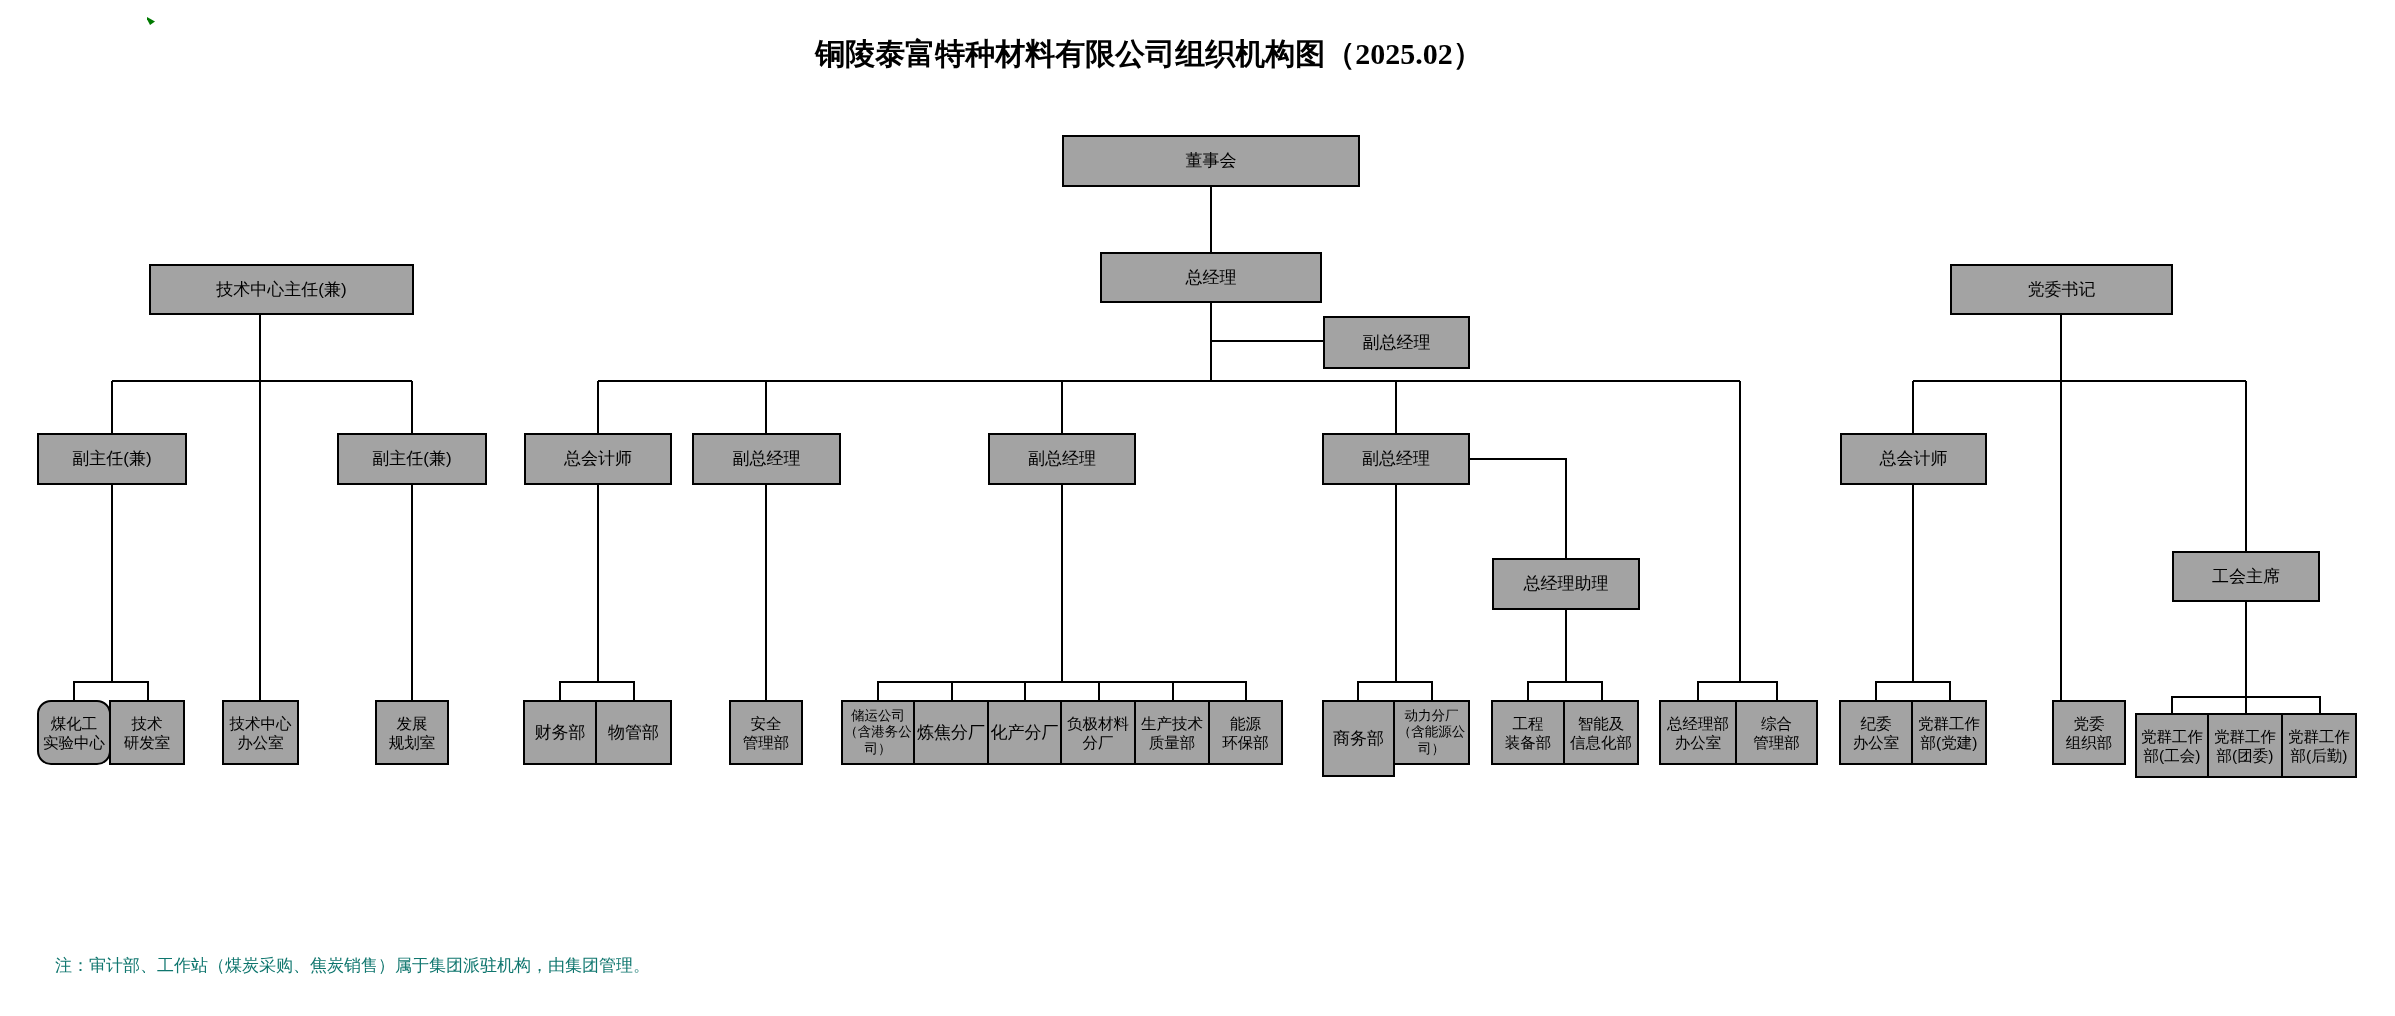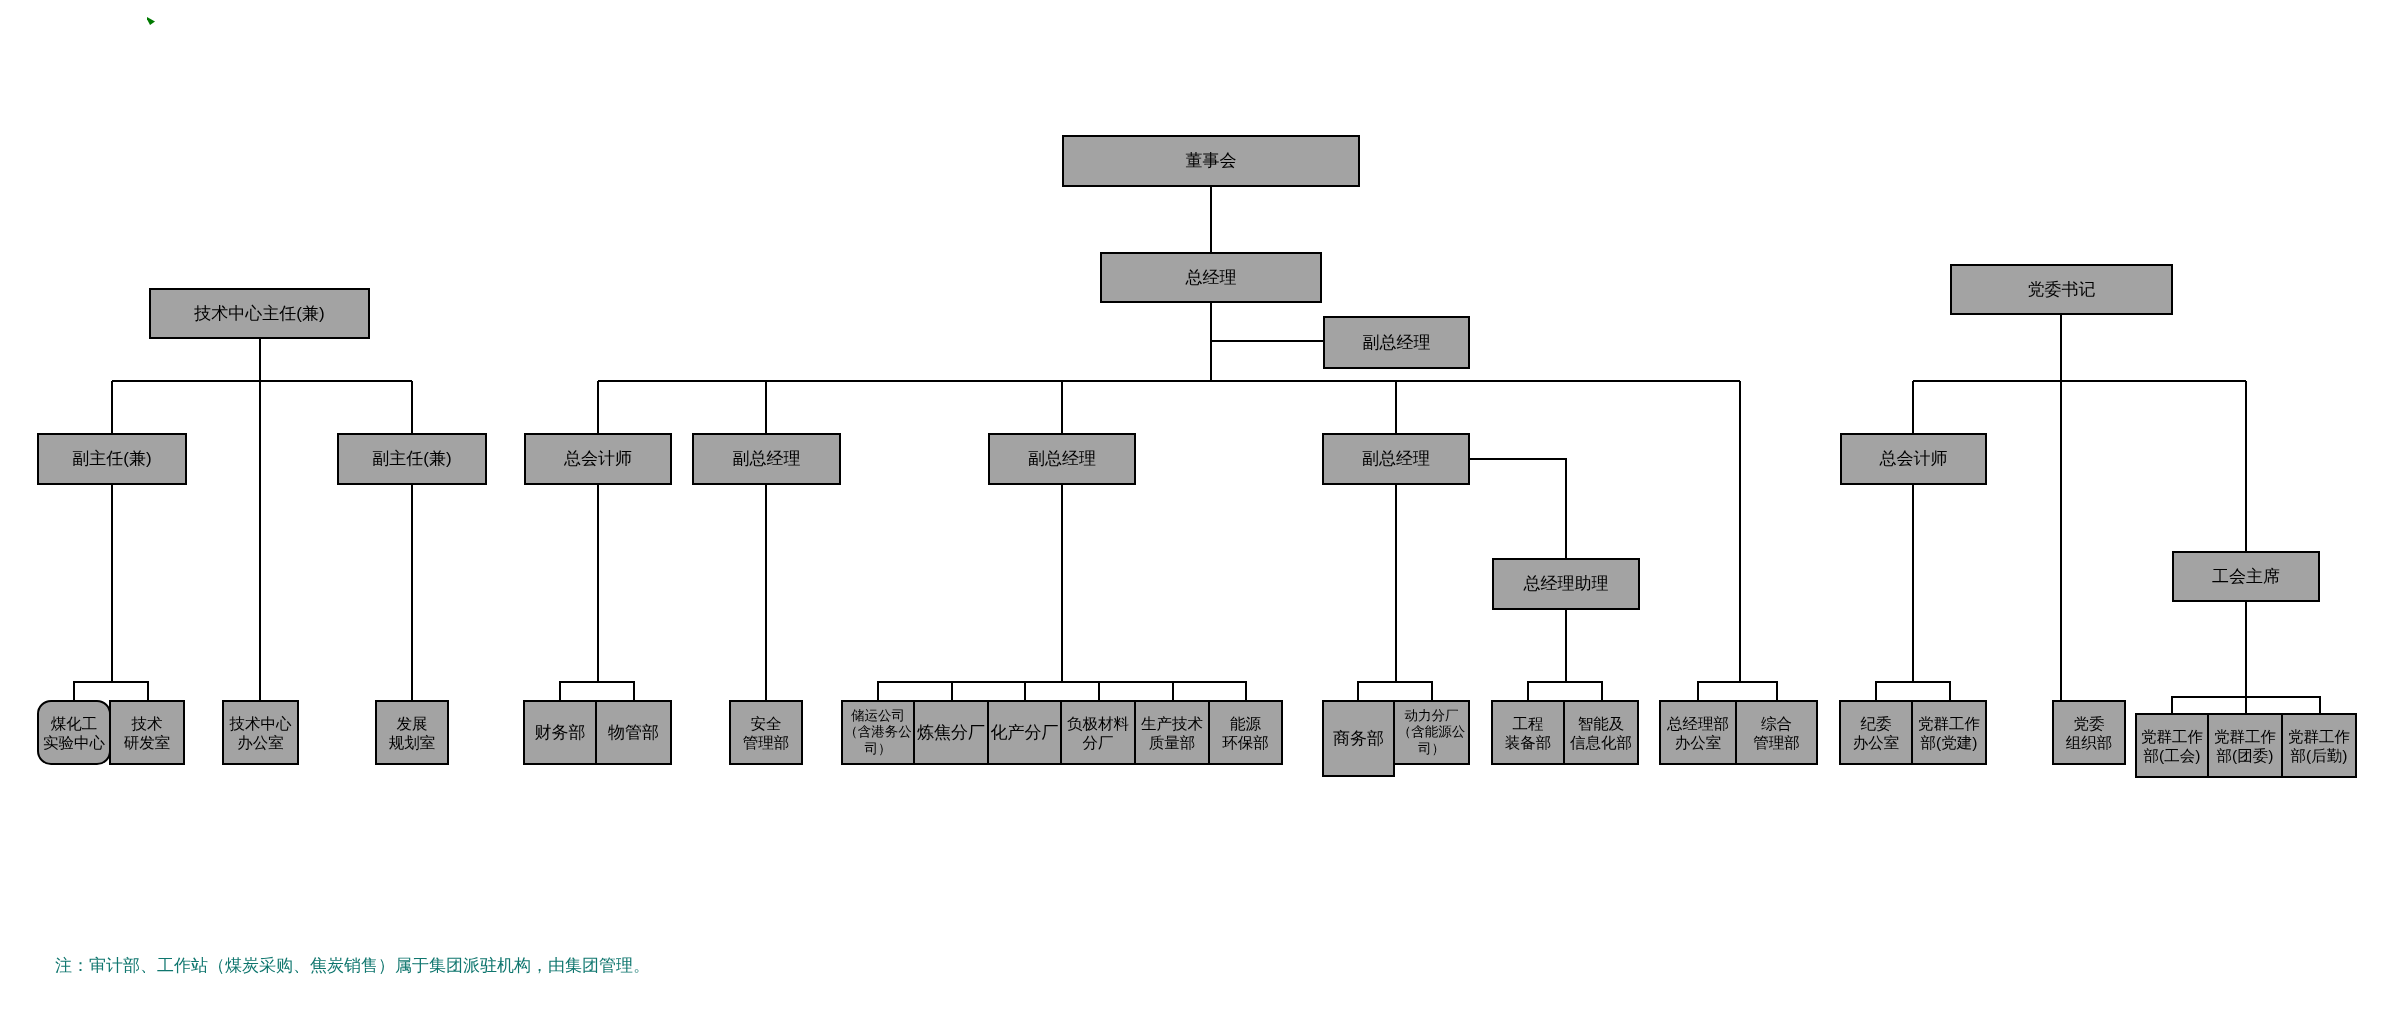--- a/index.html
+++ b/index.html
@@ -61,25 +61,26 @@
       <polyline points="1913,381 2246,381" fill="none" stroke="#000000" stroke-width="1.5" shape-rendering="crispEdges"></polyline>
       <polyline points="1913,381 1913,433" fill="none" stroke="#000000" stroke-width="1.5" shape-rendering="crispEdges"></polyline>
       <polyline points="2246,381 2246,551" fill="none" stroke="#000000" stroke-width="1.5" shape-rendering="crispEdges"></polyline>
       <polyline points="1913,485 1913,682" fill="none" stroke="#000000" stroke-width="1.5" shape-rendering="crispEdges"></polyline>
       <polyline points="1876,700 1876,682 1950,682 1950,700" fill="none" stroke="#000000" stroke-width="1.5" shape-rendering="crispEdges"></polyline>
       <polyline points="2246,602 2246,697" fill="none" stroke="#000000" stroke-width="1.5" shape-rendering="crispEdges"></polyline>
       <polyline points="2172,713 2172,697 2320,697 2320,713" fill="none" stroke="#000000" stroke-width="1.5" shape-rendering="crispEdges"></polyline>
       <polyline points="2246,697 2246,713" fill="none" stroke="#000000" stroke-width="1.5" shape-rendering="crispEdges"></polyline>
     </svg>
   <div id="green-marker"></div>
+  <div id="title">铜陵泰富特种材料有限公司组织机构图（2025.02）</div>
   <div id="nodes-layer">
       <div class="node n1" style="left: 1062px; top: 135px; width: 298px; height: 52px;">董事会</div>
       <div class="node n1" style="left: 1100px; top: 252px; width: 222px; height: 51px;">总经理</div>
       <div class="node n1" style="left: 1323px; top: 316px; width: 147px; height: 53px;">副总经理</div>
-      <div class="node n1" style="left: 149px; top: 264px; width: 221px; height: 51px; margin-top: 24px;">技术中心主任(兼)</div>
+      <div class="node n1" style="left: 149px; top: 264px; width: 265px; height: 51px;">技术中心主任(兼)</div>
       <div class="node n1" style="left: 1950px; top: 264px; width: 223px; height: 51px;">党委书记</div>
       <div class="node n1" style="left: 37px; top: 433px; width: 150px; height: 52px;">副主任(兼)</div>
       <div class="node n1" style="left: 337px; top: 433px; width: 150px; height: 52px;">副主任(兼)</div>
       <div class="node n1" style="left: 524px; top: 433px; width: 148px; height: 52px;">总会计师</div>
       <div class="node n1" style="left: 692px; top: 433px; width: 149px; height: 52px;">副总经理</div>
       <div class="node n1" style="left: 988px; top: 433px; width: 148px; height: 52px;">副总经理</div>
       <div class="node n1" style="left: 1322px; top: 433px; width: 148px; height: 52px;">副总经理</div>
       <div class="node n1" style="left: 1840px; top: 433px; width: 147px; height: 52px;">总会计师</div>
       <div class="node n1" style="left: 1492px; top: 558px; width: 148px; height: 52px;">总经理助理</div>
       <div class="node n1" style="left: 2172px; top: 551px; width: 148px; height: 51px;">工会主席</div>

